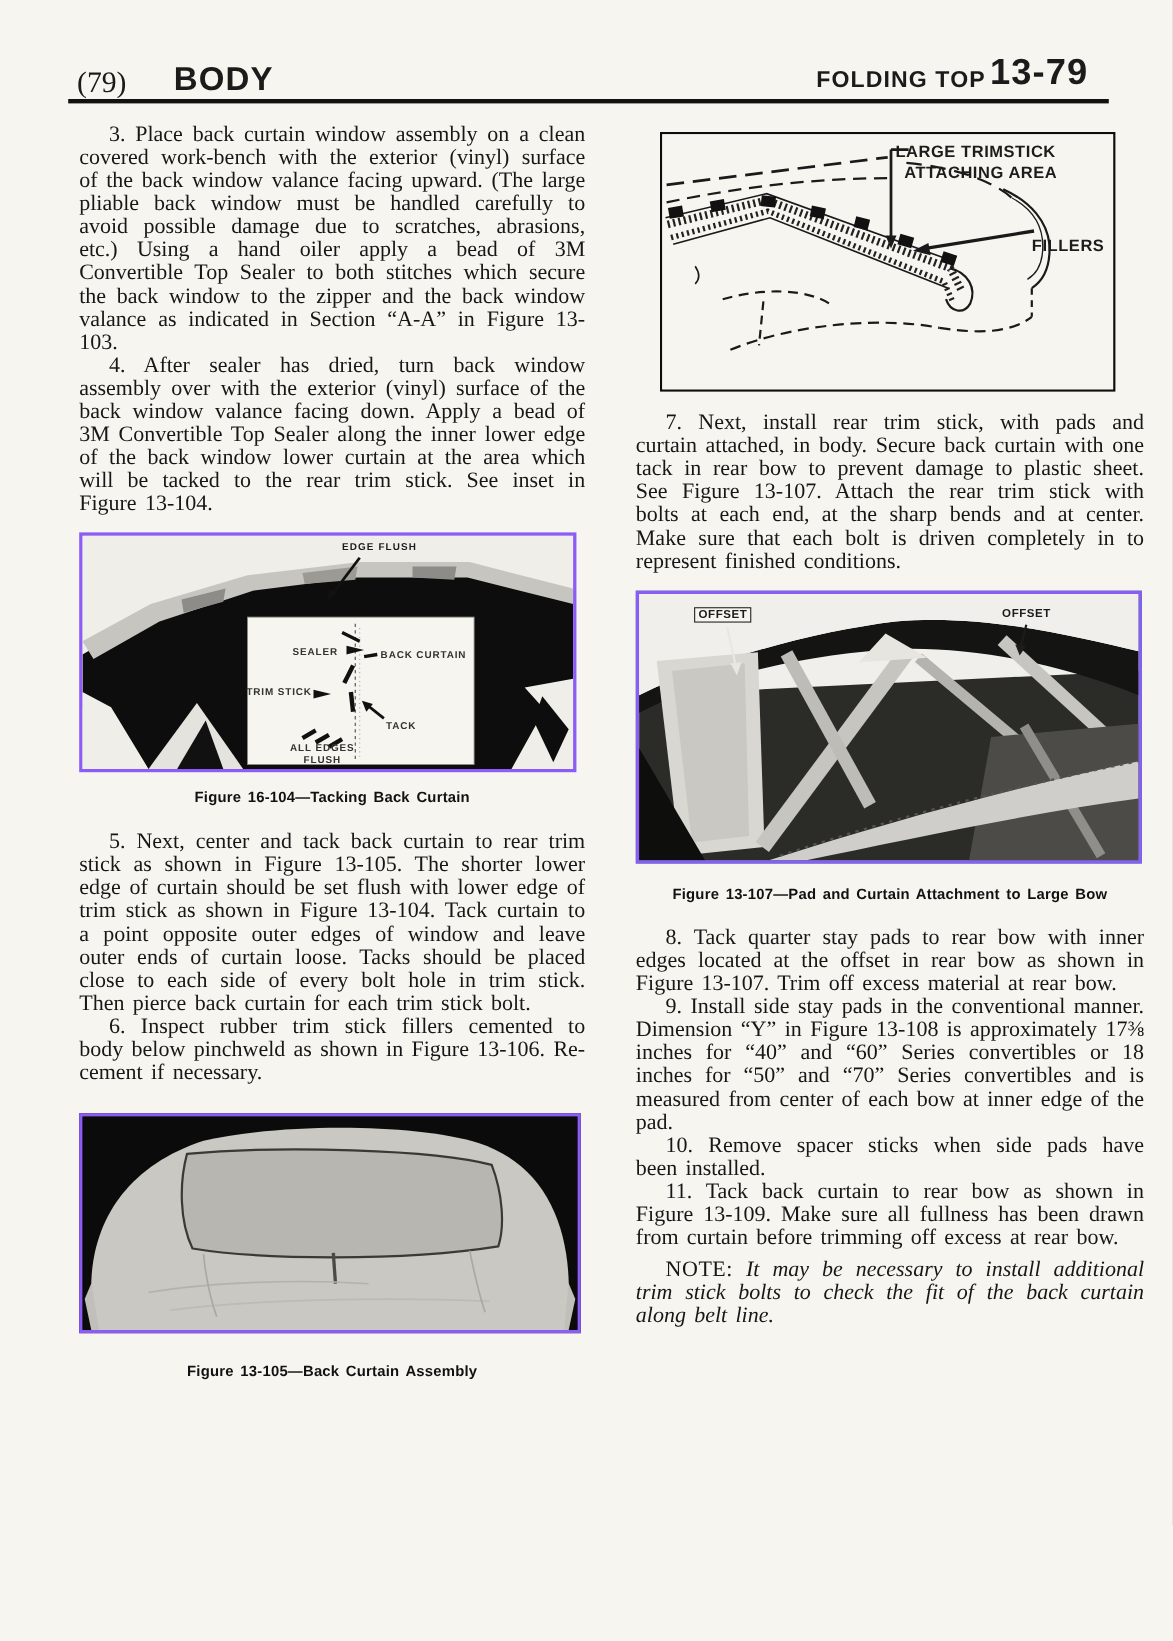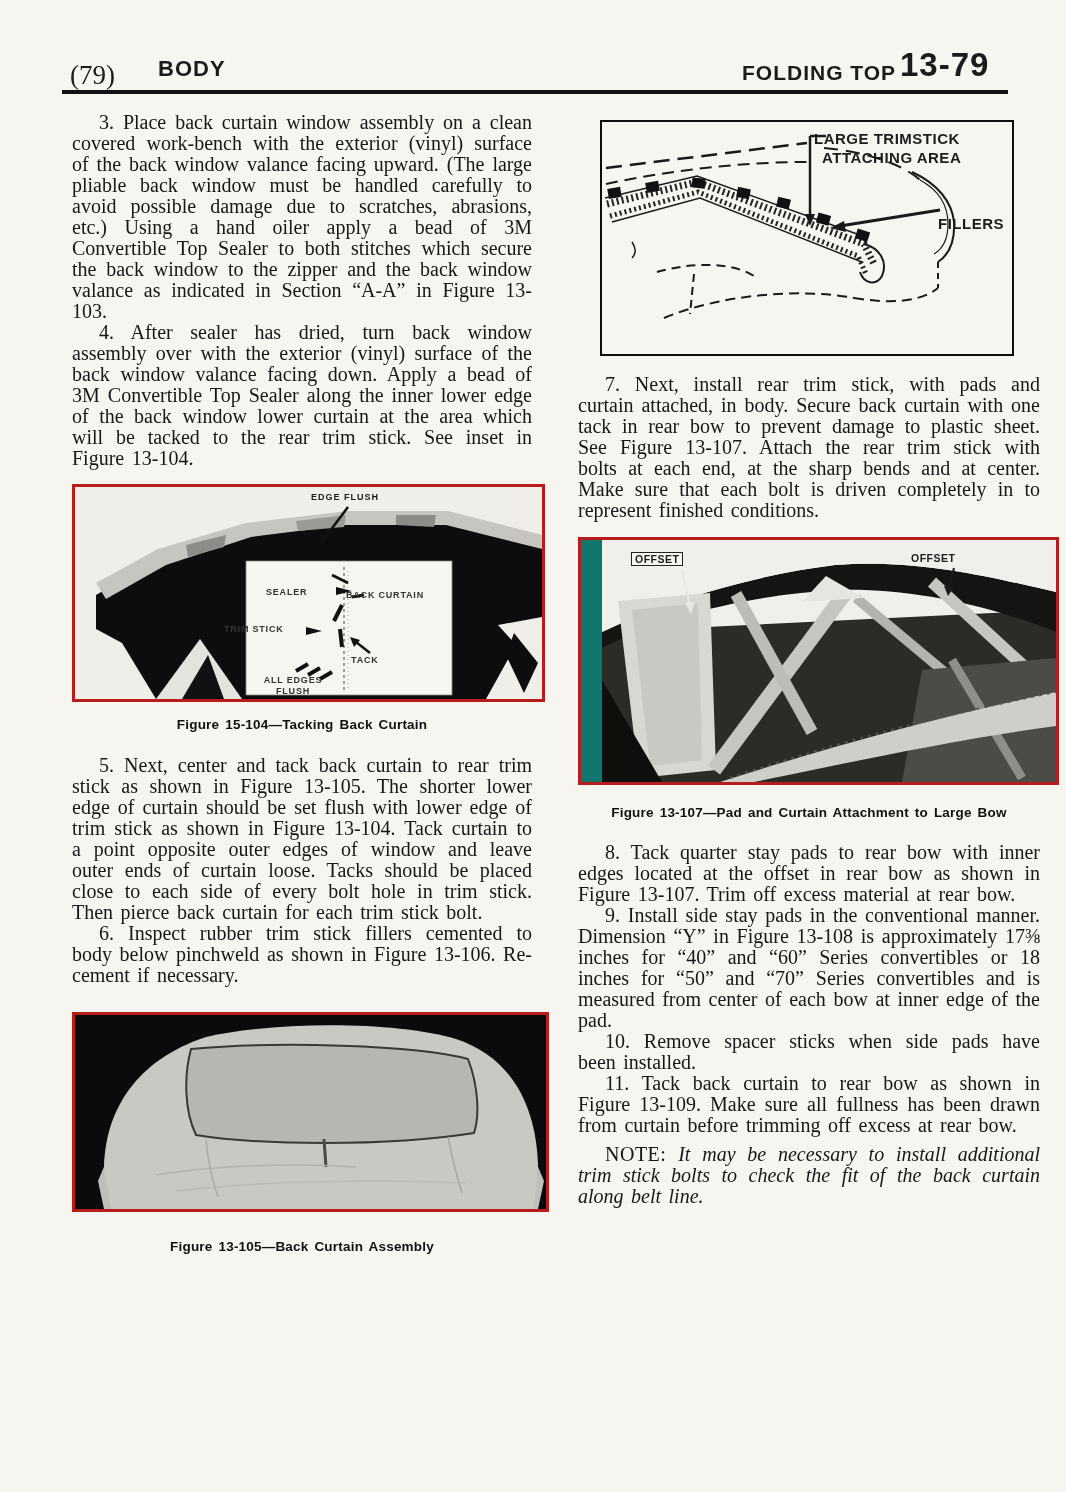--- a/index.html
+++ b/index.html
@@ -3,37 +3,37 @@
 <meta charset="utf-8">
 <style>
   html,body{margin:0;padding:0;background:#d8d6d0;}
   .page{
     position:relative;width:1066px;height:1492px;margin:0 auto;
     background:#f7f5f0;overflow:hidden;color:#1b1b1b;
     font-family:"Liberation Serif","DejaVu Serif",serif;
   }
   
   .hdr-note{position:absolute;left:70px;top:60px;font-size:27px;}
-  .hdr-section{position:absolute;left:158px;top:56px;font-family:"Liberation Sans","DejaVu Sans",sans-serif;font-weight:bold;font-size:22px;letter-spacing:1px;}
+  .hdr-section{position:absolute;left:158px;top:56px;font-family:"Liberation Sans","DejaVu Sans",sans-serif;font-weight:bold;font-size:30px;letter-spacing:1px;}
   .hdr-chapter{position:absolute;left:742px;top:61px;font-family:"Liberation Sans","DejaVu Sans",sans-serif;font-weight:bold;font-size:21px;letter-spacing:1px;}
   .hdr-pagenum{position:absolute;left:900px;top:46px;font-family:"Liberation Sans","DejaVu Sans",sans-serif;font-weight:bold;font-size:33px;letter-spacing:1px;}
   .hdr-rule{position:absolute;left:62px;top:90px;width:946px;height:4px;background:#111;}
   
   .col{position:absolute;}
   .col-left{left:72px;top:112px;width:460px;}
   .col-right{left:578px;top:120px;width:462px;}
   .body-text{
     font-size:20px;line-height:21px;text-align:justify;text-indent:27px;
     margin:0;word-spacing:2.5px;color:#171717;
   }
   .note-para{font-style:italic;}
   .note-label{font-style:normal;letter-spacing:0.5px;}
   
   figure{margin:0;}
-  .photo{position:relative;border:3px solid #b91c1c;background:#efeee9;padding-left:21px;}
+  .photo{position:relative;border:3px solid #8b5cf6;background:#efeee9;}
   .lineart{position:relative;border:2px solid #0d0d0d;background:#f6f5f0;}
   .fig-caption{
     font-family:"Liberation Sans","DejaVu Sans",sans-serif;font-weight:bold;
     font-size:13.5px;line-height:1.25;text-align:center;color:#111;
     word-spacing:2px;letter-spacing:0.2px;
   }
   .figlabel{
     position:absolute;font-family:"Liberation Sans","DejaVu Sans",sans-serif;
     font-weight:bold;color:#1c1c1c;white-space:nowrap;
   }
@@ -106,21 +106,21 @@
           <line x1="252" y1="20" x2="228" y2="52" stroke="#111" stroke-width="2.5"></line>
           <polygon points="222,60 232,52 225,48" fill="#111"></polygon>
         </svg>
         <div class="figlabel lbl-tiny" style="left:236px;top:5px;">EDGE FLUSH</div>
         <div class="figlabel lbl-inset" style="left:191px;top:100px;">SEALER</div>
         <div class="figlabel lbl-inset" style="left:271px;top:103px;">BACK CURTAIN</div>
         <div class="figlabel lbl-inset" style="left:149px;top:137px;">TRIM STICK</div>
         <div class="figlabel lbl-inset" style="left:276px;top:168px;">TACK</div>
         <div class="figlabel lbl-inset wrap-center" style="left:186px;top:188px;width:64px;">ALL EDGES FLUSH</div>
       </div>
-      <figcaption class="fig-caption fig104-cap">Figure 15-104—Tacking Back Curtain</figcaption>
+      <figcaption class="fig-caption fig104-cap">Figure 16-104—Tacking Back Curtain</figcaption>
     </figure>
 
     <p class="body-text p5">5. Next, center and tack back curtain to rear trim stick as shown in Figure 13-105. The shorter lower edge of curtain should be set flush with lower edge of trim stick as shown in Figure 13-104. Tack curtain to a point opposite outer edges of window and leave outer ends of curtain loose. Tacks should be placed close to each side of every bolt hole in trim stick. Then pierce back curtain for each trim stick bolt.</p>
     <p class="body-text">6. Inspect rubber trim stick fillers cemented to body below pinchweld as shown in Figure 13-106. Re-cement if necessary.</p>
 
     <figure class="fig105">
       <div class="photo" style="width:450px;height:194px;background:#0b0b0b;">
         <svg width="450" height="194" viewBox="0 0 450 194">
           <rect width="450" height="194" fill="#0b0b0b"></rect>
           <polygon points="18,128 2,166 8,194 74,194 56,148" fill="#c0bfba"></polygon>

